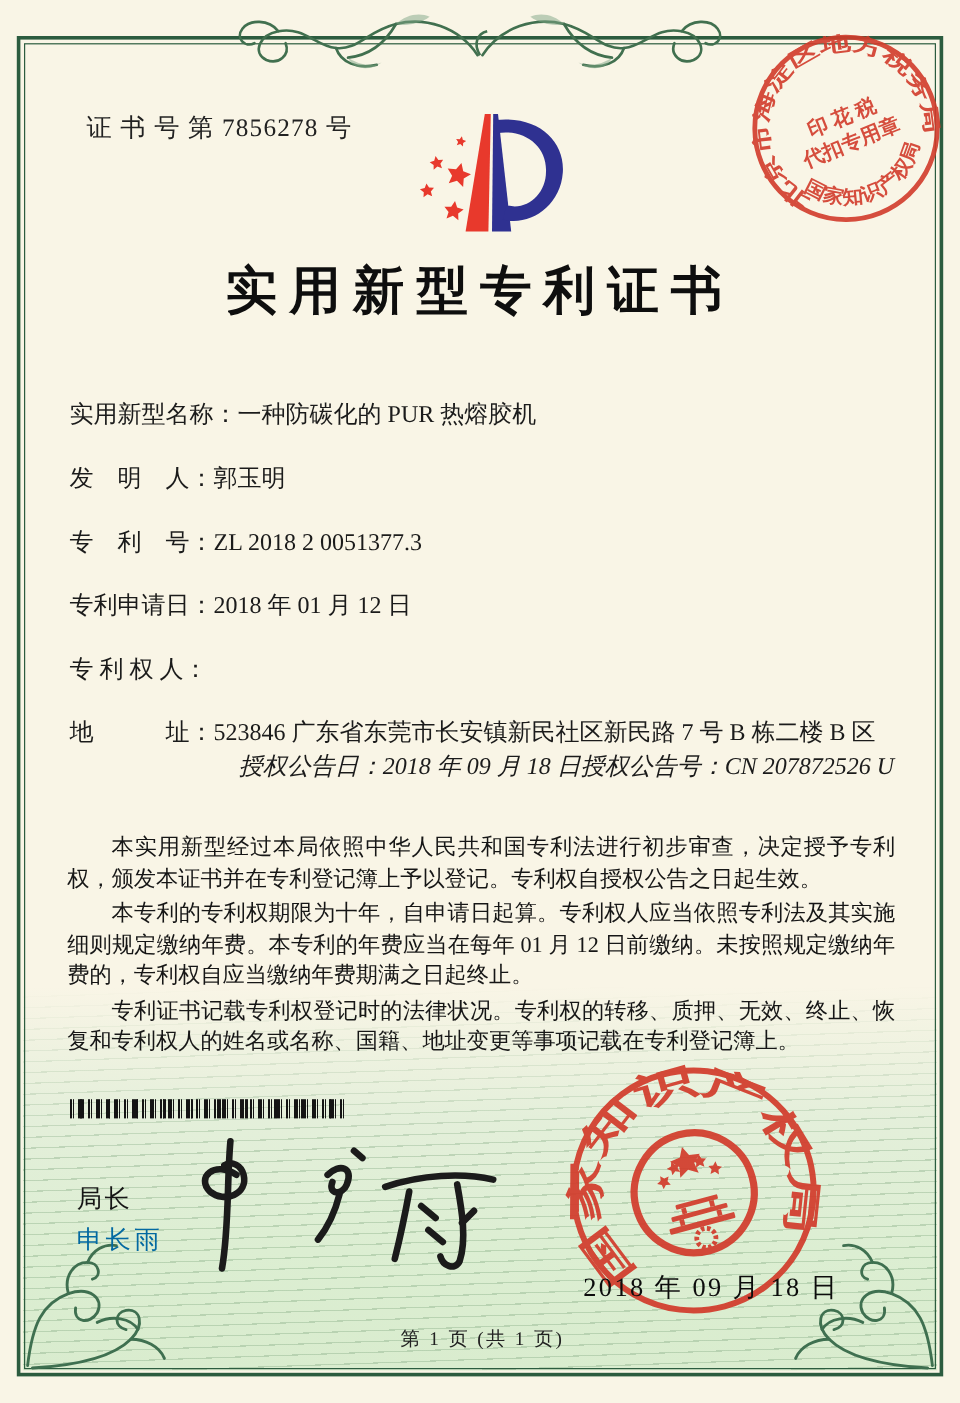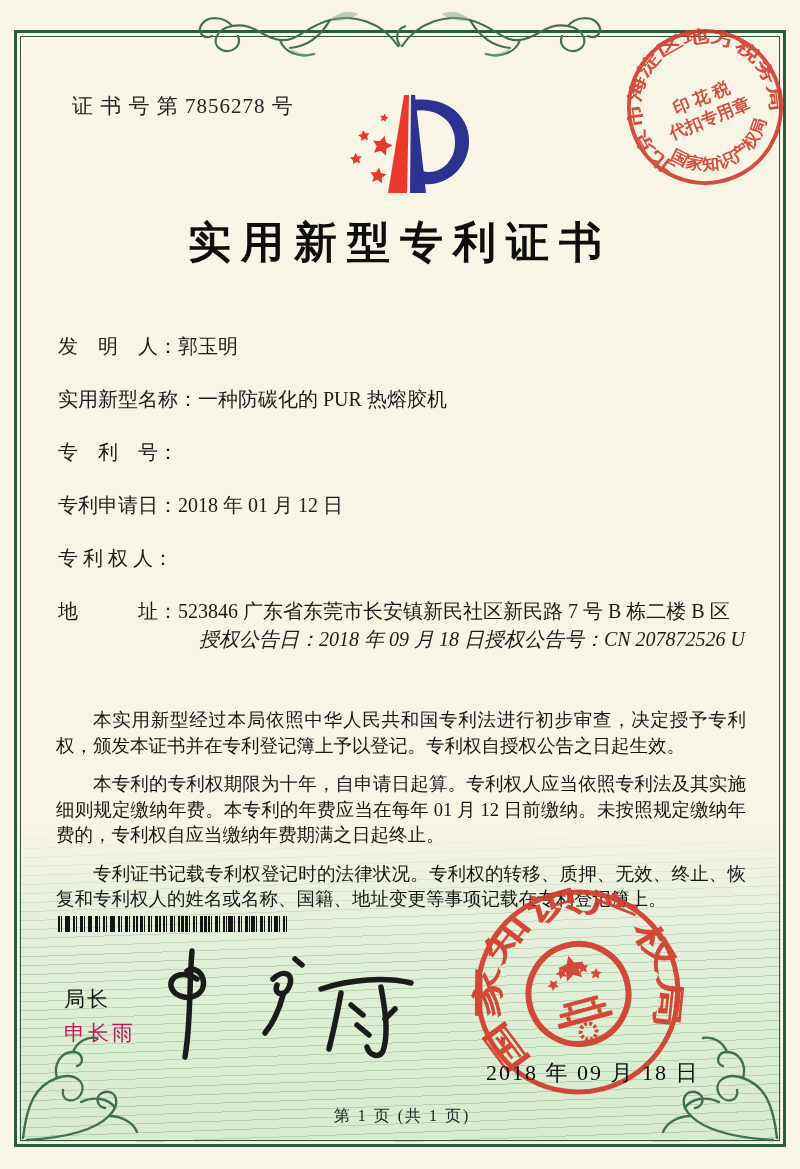--- a/index.html
+++ b/index.html
@@ -22,27 +22,27 @@
   
   .cert-no{position:absolute;left:72px;top:92px;font-size:21px;letter-spacing:1px;color:#222;z-index:2;text-align:center;}
   .title{position:absolute;left:0;right:0;top:214px;text-align:center;font-size:43px;font-weight:bold;letter-spacing:10px;color:#0e0e0e;z-index:2;}
   .fields{position:absolute;left:58px;right:55px;top:332px;font-size:20px;color:#1b1b1b;z-index:2;}
   .frow{display:flex;line-height:28px;margin-bottom:25px;}
   .frow .lbl{white-space:pre;flex:0 0 auto;}
   .frow .val{flex:1;}
   .frow.tight{margin-bottom:0;}
   .frow.split{justify-content:flex-end;font-style:italic;}
   .paras{position:absolute;left:56px;right:54px;top:695px;font-size:18.5px;line-height:25.5px;text-align:justify;color:#161616;z-index:2;}
-  .paras p{margin:13px 0 4px 0;text-indent:2em;}
+  .paras p{margin:0 0 4px 0;text-indent:2em;}
   .barcode{position:absolute;left:58px;top:916px;width:232px;height:16px;z-index:3;
     background:
       repeating-linear-gradient(90deg,#141414 0 2px,transparent 2px 3px,#141414 3px 4px,transparent 4px 7px,#141414 7px 10px,transparent 10px 11px,#141414 11px 12px,transparent 12px 15px),
       repeating-linear-gradient(90deg,transparent 0 9px,#141414 9px 11px,transparent 11px 23px);}
   .signer-title{position:absolute;left:64px;top:985px;font-size:21px;letter-spacing:2px;color:#151515;z-index:3;text-align:center;}
-  .signer-name{position:absolute;left:64px;top:1019px;font-size:21px;letter-spacing:3px;color:#be185d;z-index:3;}
+  .signer-name{position:absolute;left:64px;top:1019px;font-size:21px;letter-spacing:3px;color:#0369a1;z-index:3;}
   .signature{position:absolute;left:145px;top:945px;z-index:4;}
   .seal{position:absolute;left:468px;top:882px;z-index:4;opacity:.92;}
   .seal-date{position:absolute;left:486px;top:1058px;font-size:22px;letter-spacing:2px;color:#0c0c0c;z-index:6;}
   .tax-stamp{position:absolute;left:620px;top:22px;z-index:5;opacity:.9;}
   .footer{position:absolute;left:4px;right:0;top:1106px;text-align:center;font-size:16px;letter-spacing:2px;color:#222;z-index:2;}
   .top-ornament{position:absolute;left:168px;top:2px;z-index:2;}
   .logo{position:absolute;left:325px;top:92px;z-index:2;}
   .corner-bl{position:absolute;left:17px;bottom:25px;z-index:2;}
   .corner-br{position:absolute;right:17px;bottom:25px;z-index:2;transform:scaleX(-1);}
 </style>
@@ -128,29 +128,30 @@
     </text>
     <text x="85" y="81" text-anchor="middle" font-size="17" font-weight="bold" fill="#d23b2b" font-family="'Liberation Serif',serif">印 花 税</text>
     <text x="85" y="103" text-anchor="middle" font-size="17" font-weight="bold" fill="#d23b2b" font-family="'Liberation Serif',serif">代扣专用章</text>
   </g>
 </svg>
 
 <div class="title">实用新型专利证书</div>
 
 <div class="fields">
   <div class="frow">
+    <span class="lbl">实用新型名称：</span>
+    <span class="val">一种防碳化的 PUR 热熔胶机</span>
+  </div>
+  <div class="frow">
     <span class="lbl">发　明　人：</span>
     <span class="val">郭玉明</span>
   </div>
   <div class="frow">
-    <span class="lbl">实用新型名称：</span>
-    <span class="val">一种防碳化的 PUR 热熔胶机</span>
-  </div>
-  <div class="frow">
     <span class="lbl">专　利　号：</span>
+    <span class="val">ZL 2018 2 0051377.3</span>
   </div>
   <div class="frow">
     <span class="lbl">专利申请日：</span>
     <span class="val">2018 年 01 月 12 日</span>
   </div>
   <div class="frow">
     <span class="lbl">专 利 权 人：</span>
   </div>
   <div class="frow tight">
     <span class="lbl">地　　　址：</span>

